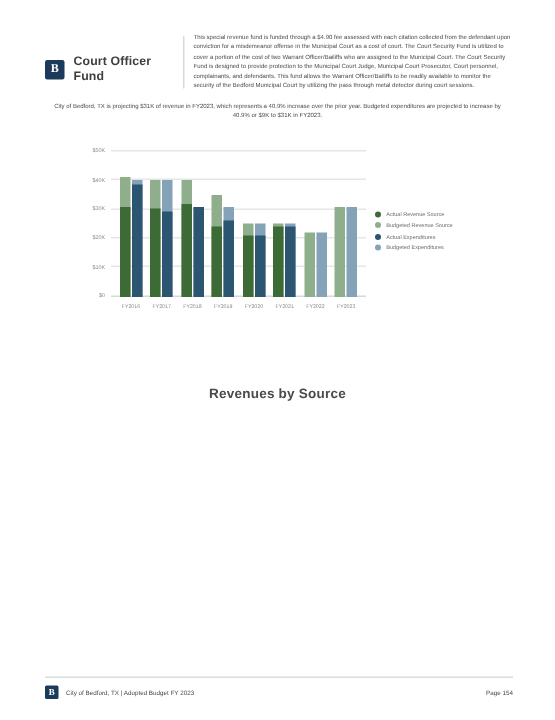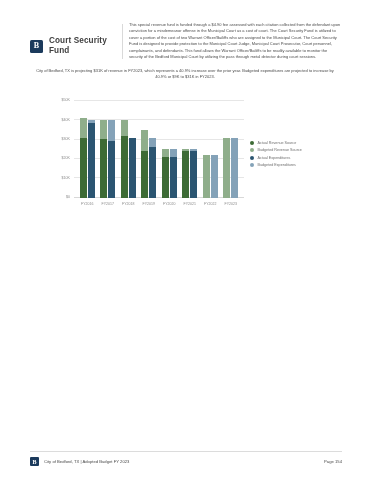--- a/index.html
+++ b/index.html
@@ -260,21 +260,21 @@
 </head>
 <body>
 
 <div class="page">
 
   <div class="header">
     <div class="brand">
       <div class="brand-logo">
         <span>B</span>
       </div>
-      <div class="brand-title">Court Security Fund</div>
+      <div class="brand-title">Court Officer Fund</div>
     </div>
     <div class="divider-v"></div>
     <div class="intro-text">This special revenue fund is funded through a $4.90 fee assessed with each citation collected from the defendant upon conviction for a misdemeanor offense in the Municipal Court as a cost of court. The Court Security Fund is utilized to cover a portion of the cost of two Warrant Officer/Bailiffs who are assigned to the Municipal Court. The Court Security Fund is designed to provide protection to the Municipal Court Judge, Municipal Court Prosecutor, Court personnel, complainants, and defendants. This fund allows the Warrant Officer/Bailiffs to be readily available to monitor the security of the Bedford Municipal Court by utilizing the pass through metal detector during court sessions.</div>
   </div>
 
   <div class="summary-text">City of Bedford, TX is projecting $31K of revenue in FY2023, which represents a 40.9% increase over the prior year. Budgeted expenditures are projected to increase by 40.9% or $9K to $31K in FY2023.</div>
 
   <div class="chart-wrap">
     <div class="chart-inner">
       <div class="plot" id="plot">
@@ -397,20 +397,21 @@
             <div class="legend-label">Actual Expenditures</div>
           </div>
           <div class="legend-item">
             <div class="legend-swatch" style="background: rgb(132, 162, 184);"></div>
             <div class="legend-label">Budgeted Expenditures</div>
           </div>
         </div>
     </div>
   </div>
 
+  <div class="section-heading">Revenues by Source</div>
 
   <div class="footer">
     <div class="footer-rule"></div>
     <div class="footer-row">
       <div class="footer-left">
         <div class="footer-logo">
           <span>B</span>
         </div>
         <div class="footer-text">City of Bedford, TX | Adopted Budget FY 2023</div>
       </div>

